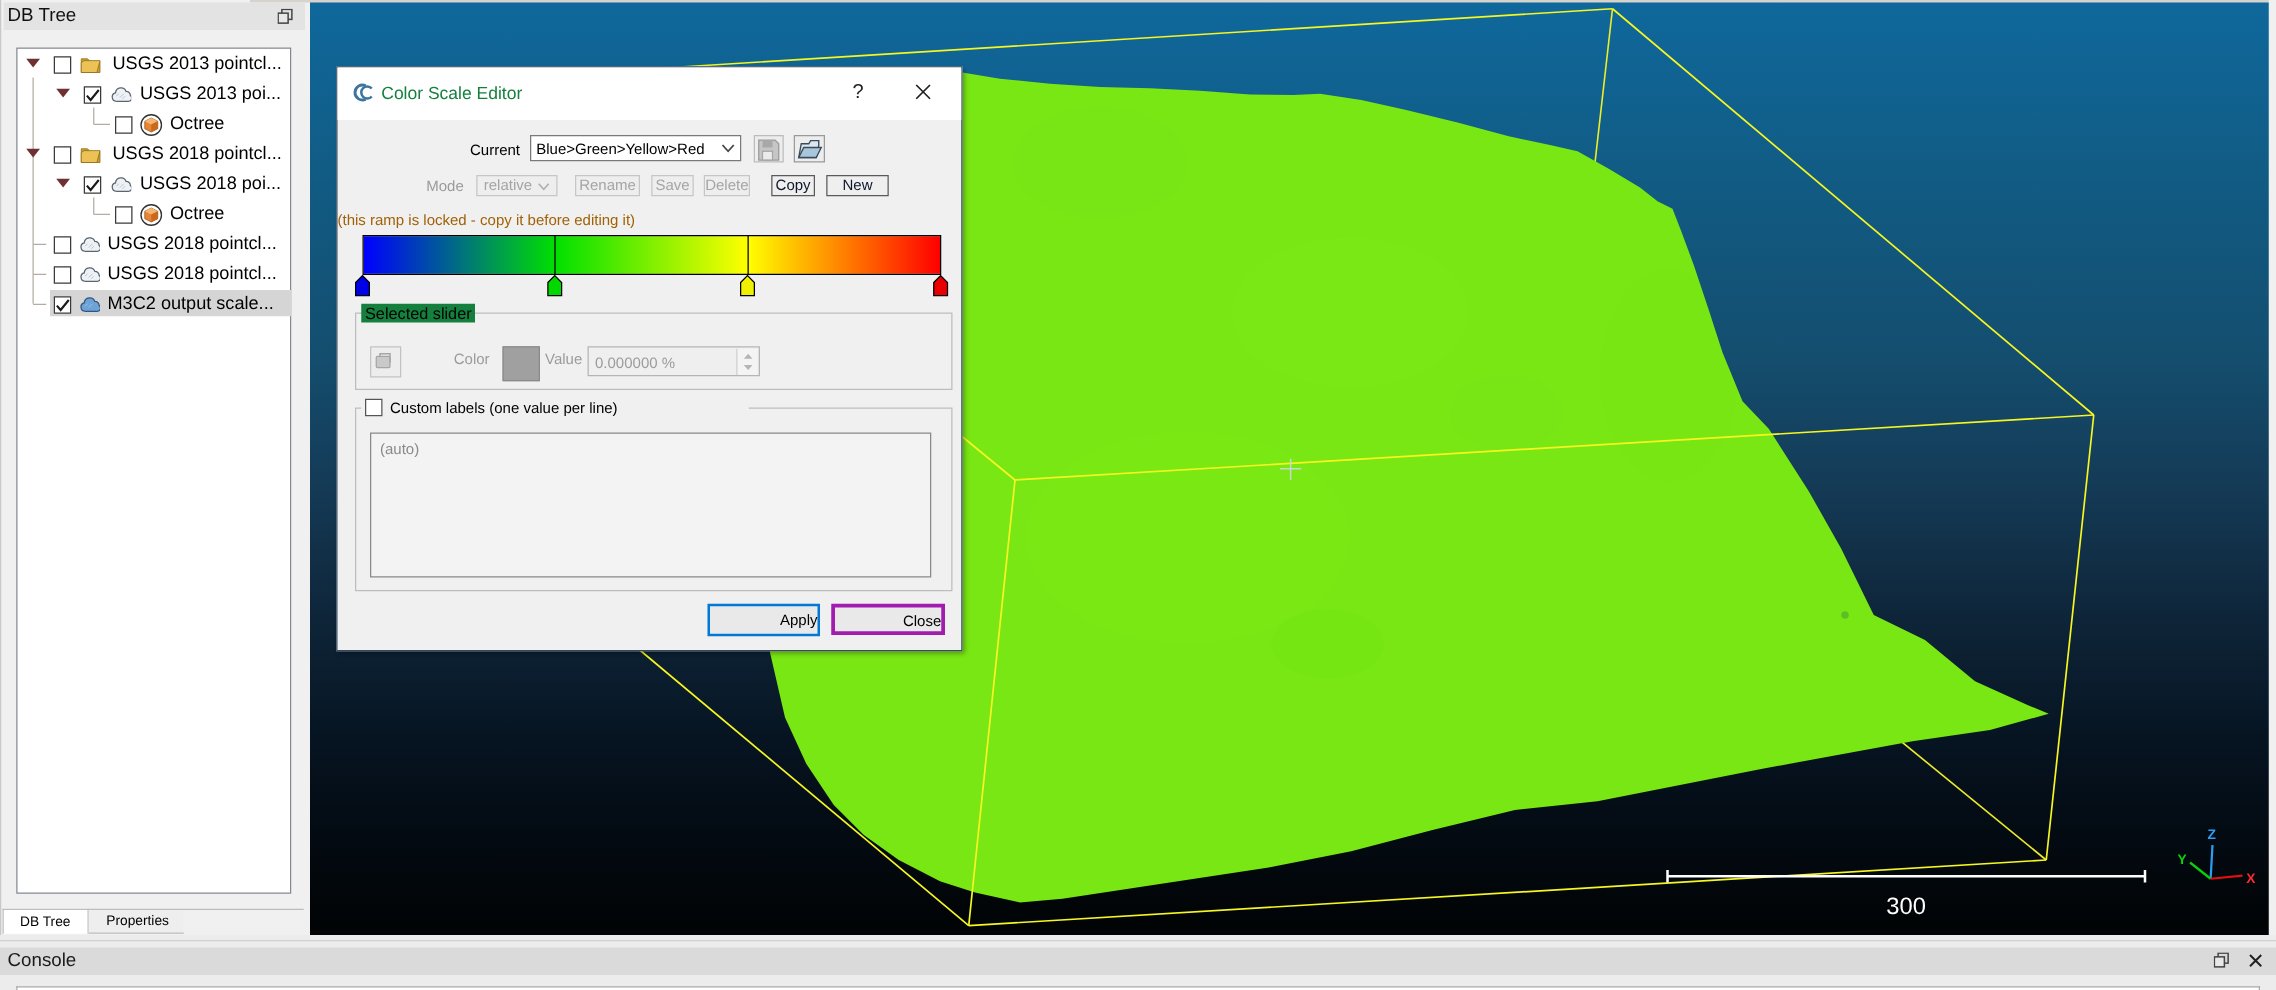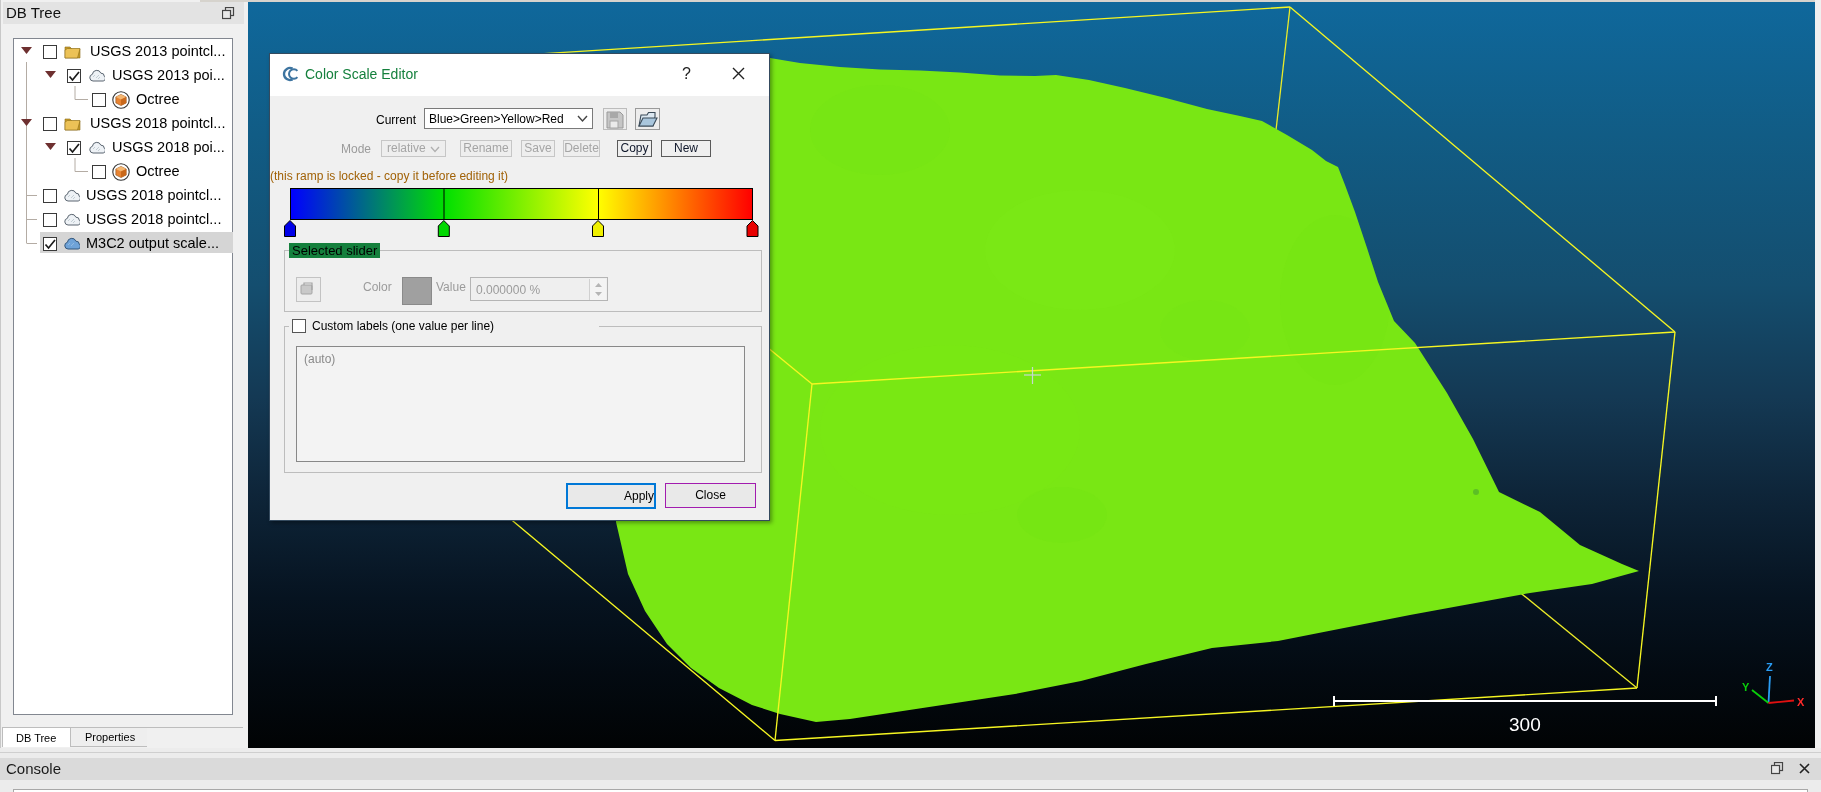--- a/index.html
+++ b/index.html
@@ -318,14 +318,14 @@
 
  <div class="abs" style="left:14px;top:272px;width:478px;height:147px;border:1px solid #bdbdbd"></div>
  <div class="abs" style="left:19px;top:265px;width:310px;height:15px;background:#f0f0f0"></div>
  <div class="cb" style="left:22px;top:265px;border-color:#555;border-width:1px"></div>
  <div class="lbl" style="left:42px;top:265px">Custom labels (one value per line)</div>
  <div class="abs" style="left:26px;top:292px;width:449px;height:116px;background:#f3f3f3;border:1px solid #888">
   <div style="font-size:12px;color:#8a8a8a;margin:5px 0 0 7px">(auto)</div>
  </div>
 
  <div class="abs" style="left:296px;top:429px;width:90px;height:26px;background:#e9e9e9;border:2px solid #0078d7;font-size:12px;text-align:right;line-height:22px">Apply</div>
- <div class="abs" style="left:395px;top:429px;width:91px;height:25px;background:#e9e9e9;border:1px solid #a21caf;font-size:12px;text-align:center;line-height:23px">Close</div>
+ <div class="abs" style="left:395px;top:429px;width:91px;height:25px;background:#e9e9e9;border:3px solid #a21caf;font-size:12px;text-align:right;line-height:23px">Close</div>
 </div>
 
 </body></html>

